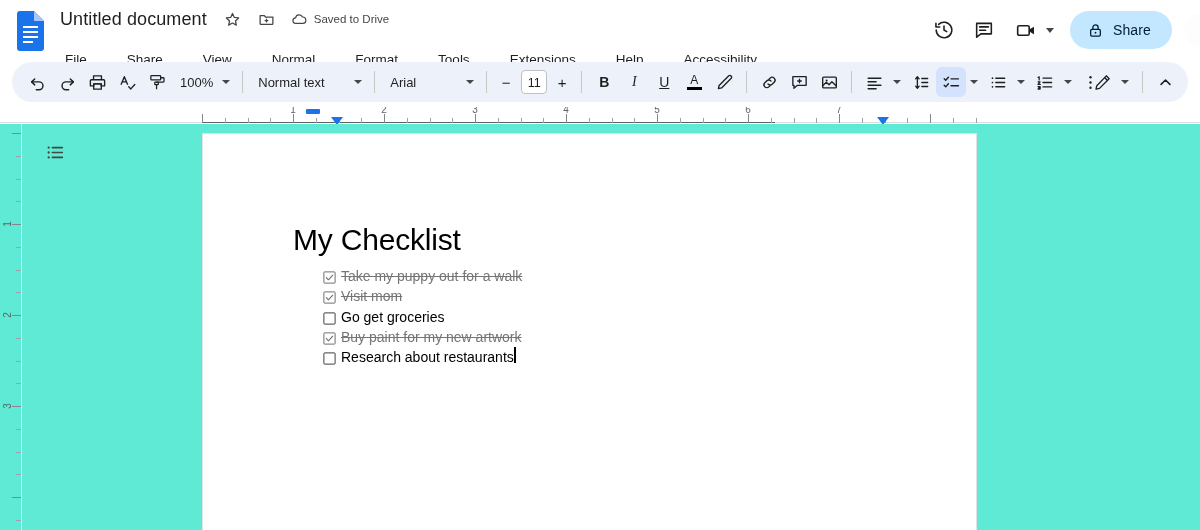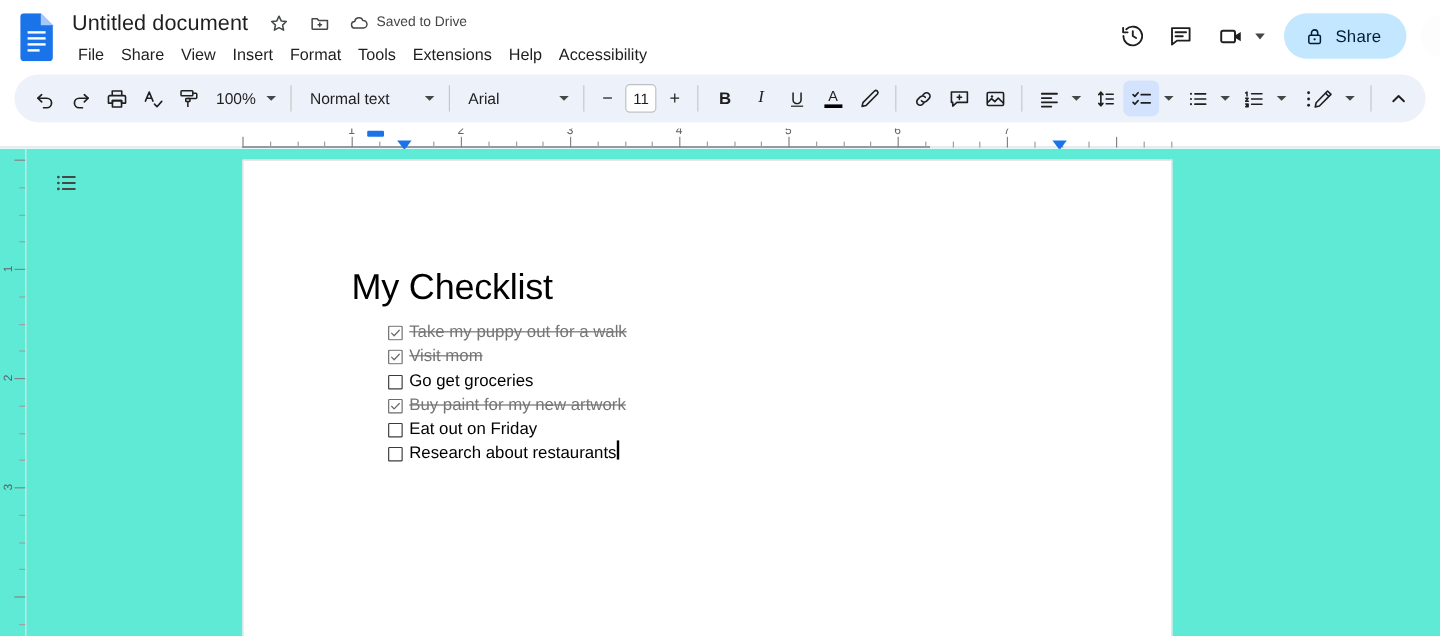--- a/index.html
+++ b/index.html
@@ -73,21 +73,22 @@
   .saved-text {
     font-size: 11.5px;
     color: #444746;
     margin-left: 6px;
     white-space: nowrap;
   }
   .menu-row {
     display: flex;
     align-items: center;
     height: 22px;
-    margin-top: 2px;
+    margin-top: 16px;
+    gap: 26px;
   }
   .menu-item {
     font-size: 13.5px;
     color: #1f1f1f;
     padding: 2px 7px;
     border-radius: 4px;
     cursor: pointer;
     white-space: nowrap;
   }
 
@@ -493,21 +494,21 @@
             <path d="M6.8 17.5a3.9 3.9 0 0 1-.3-7.8 5 5 0 0 1 9.6-1.2 3.7 3.7 0 0 1 .6 9z"></path>
           </svg>
           <span class="saved-text">Saved to Drive</span>
         </span>
       </div>
 
       <div class="menu-row">
         <span class="menu-item">File</span>
         <span class="menu-item">Share</span>
         <span class="menu-item">View</span>
-        <span class="menu-item">Insert</span>
+        <span class="menu-item">Normal</span>
         <span class="menu-item">Format</span>
         <span class="menu-item">Tools</span>
         <span class="menu-item">Extensions</span>
         <span class="menu-item">Help</span>
         <span class="menu-item">Accessibility</span>
       </div>
     </div>
 
     <div class="header-right">
       <span class="hdr-btn">
@@ -846,26 +847,20 @@
               <span class="check-box"><svg width="13" height="13" viewBox="0 0 16 16" fill="none" stroke="#6b6b6b" stroke-width="1.2">
                   <rect x="1.1" y="1.1" width="13.8" height="13.8" rx="0.7"></rect>
                   <path d="M4.1 8.1l2.6 2.7 5.3-5.6" stroke-width="1.3" stroke-linecap="round" stroke-linejoin="round"></path>
                 </svg></span>
               <span class="check-label">Buy paint for my new artwork</span>
             </li>
             <li class="check-item">
               <span class="check-box"><svg width="13" height="13" viewBox="0 0 16 16" fill="none" stroke="#3c3c3c" stroke-width="1.2">
                   <rect x="1.1" y="1.1" width="13.8" height="13.8" rx="0.7"></rect>
                 </svg></span>
-              <span class="check-label">Eat out on Friday</span>
-            </li>
-            <li class="check-item">
-              <span class="check-box"><svg width="13" height="13" viewBox="0 0 16 16" fill="none" stroke="#3c3c3c" stroke-width="1.2">
-                  <rect x="1.1" y="1.1" width="13.8" height="13.8" rx="0.7"></rect>
-                </svg></span>
               <span class="check-label">Research about restaurants</span>
               <span class="caret-bar"></span>
             </li>
           </ul>
       </div>
     </div>
   </div>
 </div>
 
 </body></html>

